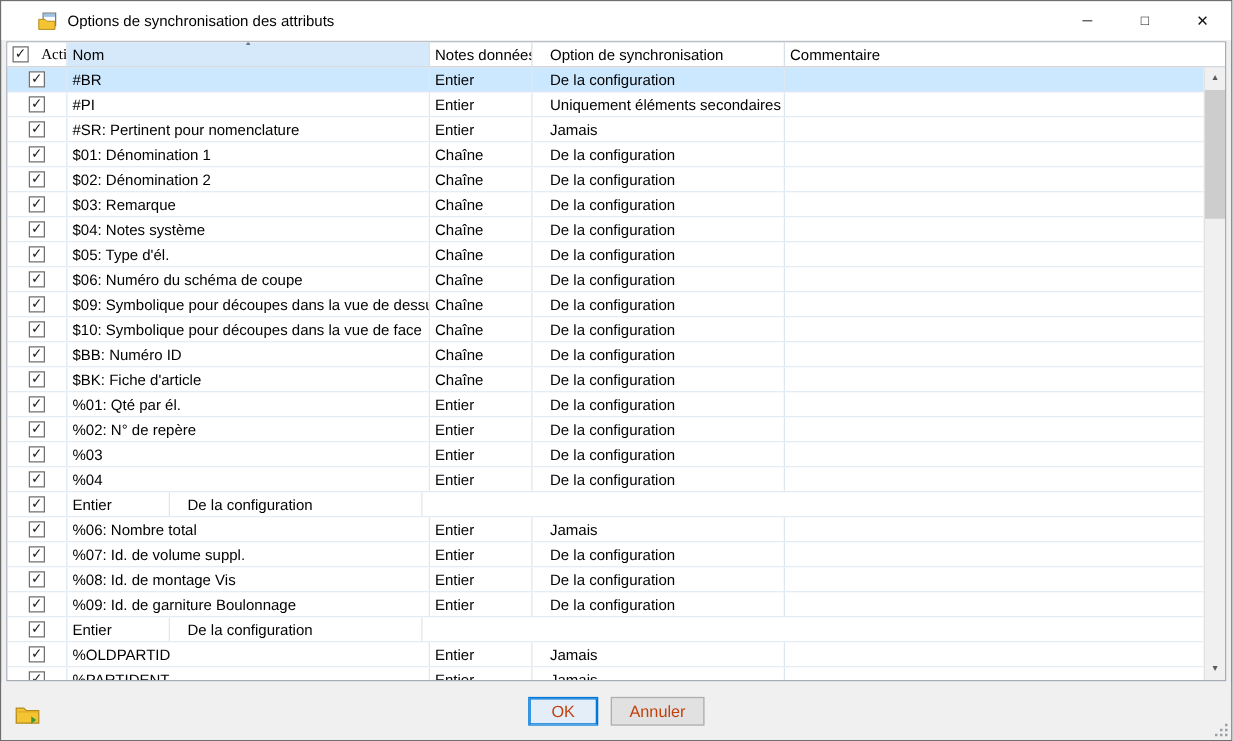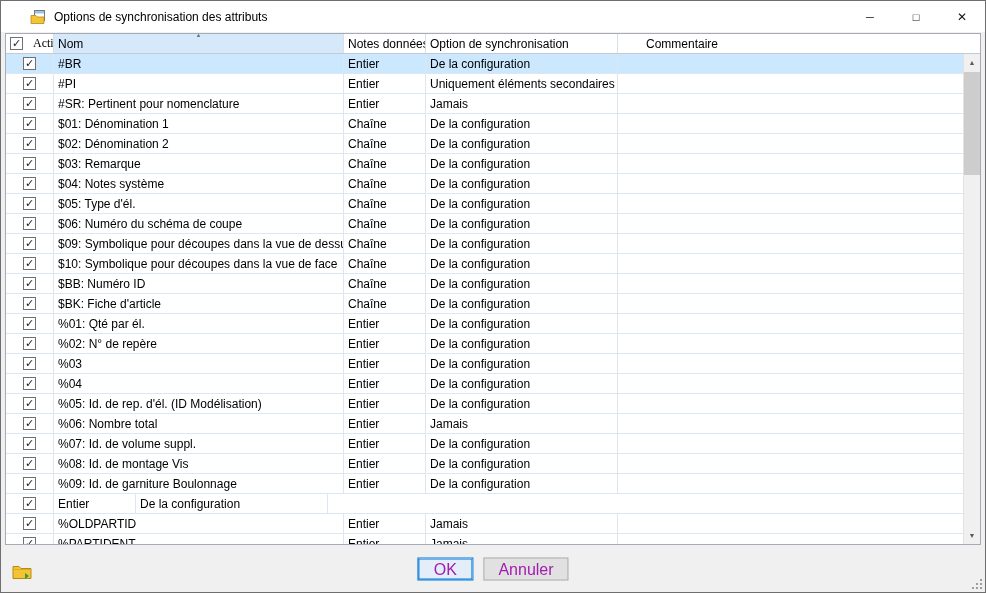--- a/index.html
+++ b/index.html
@@ -27,38 +27,38 @@
   .tbody{flex:1;display:flex;overflow:hidden;}
   .rows{flex:1;overflow:hidden;}
   .row{display:flex;height:20px;box-sizing:border-box;border-bottom:1px solid #dde7f1;background:#fff;}
   .row.selected{background:#cce8ff;}
   .cell{display:flex;align-items:center;padding:0 4px;border-right:1px solid #dde7f1;
     box-sizing:border-box;overflow:hidden;white-space:nowrap;}
   .c-actif{width:48px;flex:0 0 48px;justify-content:center;}
   .hcell.c-actif{justify-content:flex-start;}
   .c-nom{width:290px;flex:0 0 290px;}
   .c-type{width:82px;flex:0 0 82px;}
-  .c-option{width:192px;flex:0 0 192px;}
-  .c-comment{flex:1;border-right:none;margin-left:24px;}
+  .c-option{width:192px;flex:0 0 192px;margin-left:10px;}
+  .c-comment{flex:1;border-right:none;}
   .cb{width:13px;height:13px;box-sizing:border-box;border:1px solid #707070;background:#fff;
     font-size:11px;line-height:11px;text-align:center;color:#1a1a1a;flex:0 0 13px;}
   
   .vscroll{flex:0 0 17px;position:relative;background:#f0f0f0;border-left:1px solid #e2e2e2;box-sizing:border-box;}
   .sb-btn{position:absolute;left:0;width:16px;height:17px;display:flex;align-items:center;justify-content:center;
     font-size:7px;color:#5a5a5a;background:#f0f0f0;}
   .sb-btn.up{top:0;}
   .sb-btn.down{bottom:0;}
   .sb-thumb{position:absolute;left:0;top:18px;width:16px;height:103px;background:#cdcdcd;}
   
   .footer{position:absolute;left:0;right:0;bottom:0;height:46px;background:#f0f0f0;}
   .tool-btn{position:absolute;left:8px;bottom:9px;width:26px;height:24px;display:flex;align-items:center;
     justify-content:center;background:transparent;border:none;padding:0;}
   .btns{position:absolute;left:50%;top:50%;transform:translate(-50%,-50%);display:flex;gap:10px;}
   .btn{height:23px;min-width:58px;padding:0 14px;background:#e1e1e1;border:1px solid #adadad;
-    font-family:inherit;font-size:16px;color:#a21caf;}
+    font-family:inherit;font-size:13px;color:#c2410c;}
   .btn.ok{background:#e3eef9;border:1px solid #0078d7;box-shadow:inset 0 0 0 1px #0078d7;min-width:56px;}
   .grip{position:absolute;right:2px;bottom:2px;}
 </style>
 </head>
 <body>
 
 <div class="window">
 
   <div class="titlebar">
     <svg class="app-icon" width="16" height="16" viewBox="0 0 16 16">
@@ -246,21 +246,20 @@
             </div>
             <div class="cell c-nom">%04</div>
             <div class="cell c-type">Entier</div>
             <div class="cell c-option">De la configuration</div>
             <div class="cell c-comment"></div>
           </div>
           <div class="row">
             <div class="cell c-actif">
               <span class="cb">✓</span>
             </div>
-            <div class="cell c-nom">%05: Id. de rep. d'él. (ID Modélisation)</div>
             <div class="cell c-type">Entier</div>
             <div class="cell c-option">De la configuration</div>
             <div class="cell c-comment"></div>
           </div>
           <div class="row">
             <div class="cell c-actif">
               <span class="cb">✓</span>
             </div>
             <div class="cell c-nom">%06: Nombre total</div>
             <div class="cell c-type">Entier</div>

